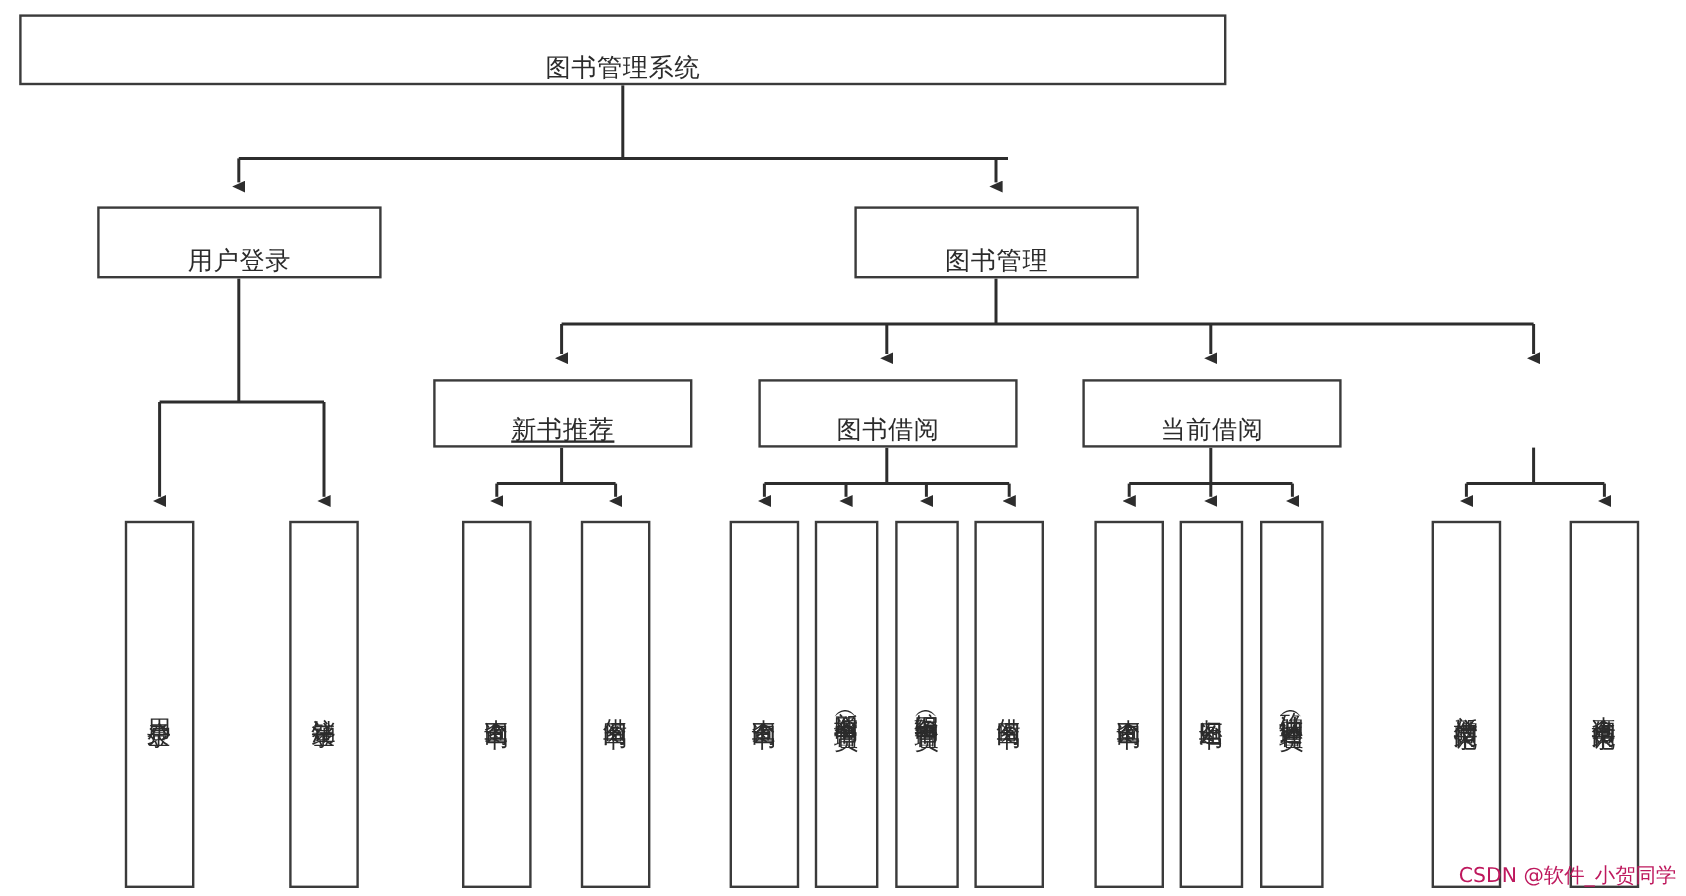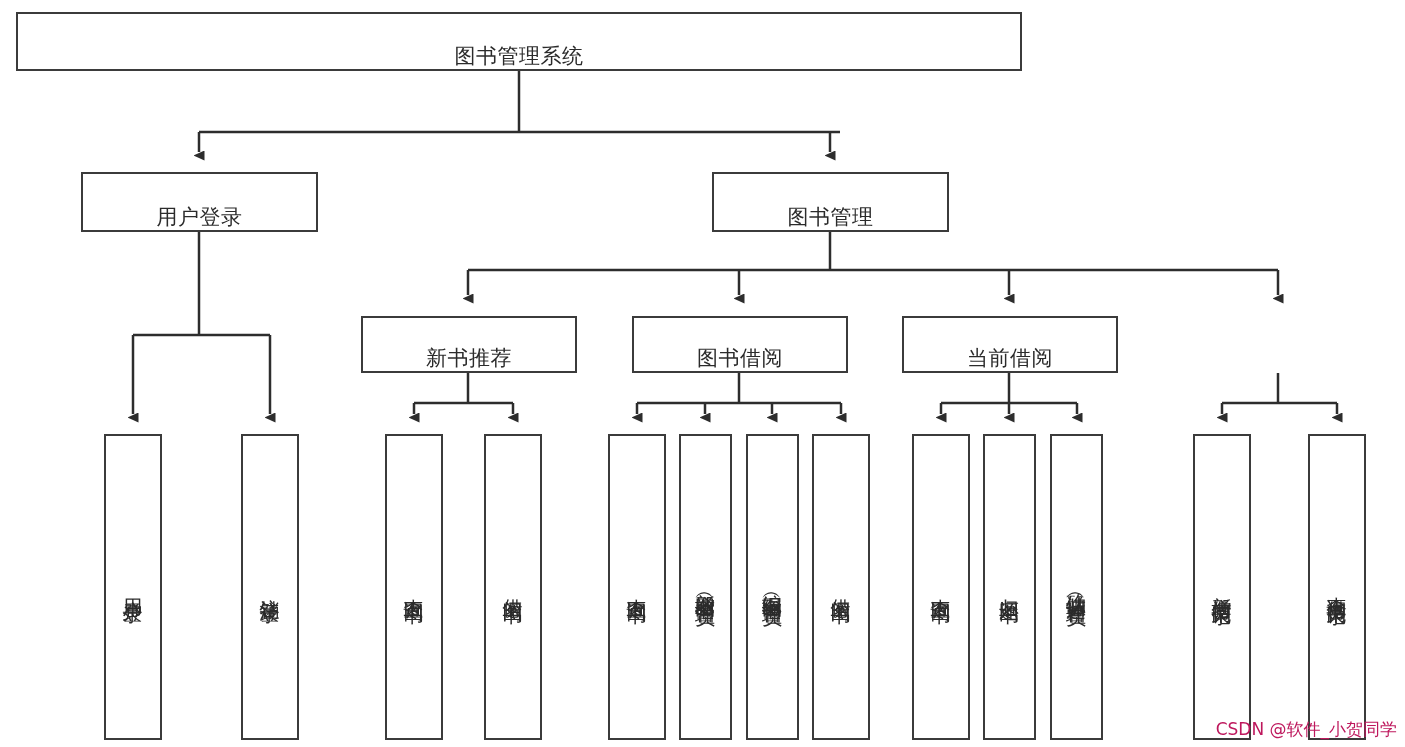--- a/index.html
+++ b/index.html
@@ -131,21 +131,21 @@
     <span class="label">图书管理系统</span>
   </div>
 
   <div class="node horiz" style="left:81px; top:172px; width:237px; height:60px;">
     <span class="label">用户登录</span>
   </div>
   <div class="node horiz" style="left:712px; top:172px; width:237px; height:60px;">
     <span class="label">图书管理</span>
   </div>
 
-  <div class="node horiz" style="left:361px; top:316px; width:216px; height:57px;">
+  <div class="node horiz" style="left:361px; top:316px; width:216px; height:57px;text-decoration:underline;">
     <span class="label">新书推荐</span>
   </div>
   <div class="node horiz" style="left:902px; top:316px; width:216px; height:57px;">
     <span class="label">当前借阅</span>
   </div>
   <div class="node horiz" style="left:632px; top:316px; width:216px; height:57px;">
     <span class="label">图书借阅</span>
   </div>
 
   <div class="node vert" style="left:104px; top:434px; width:58px; height:306px;">

